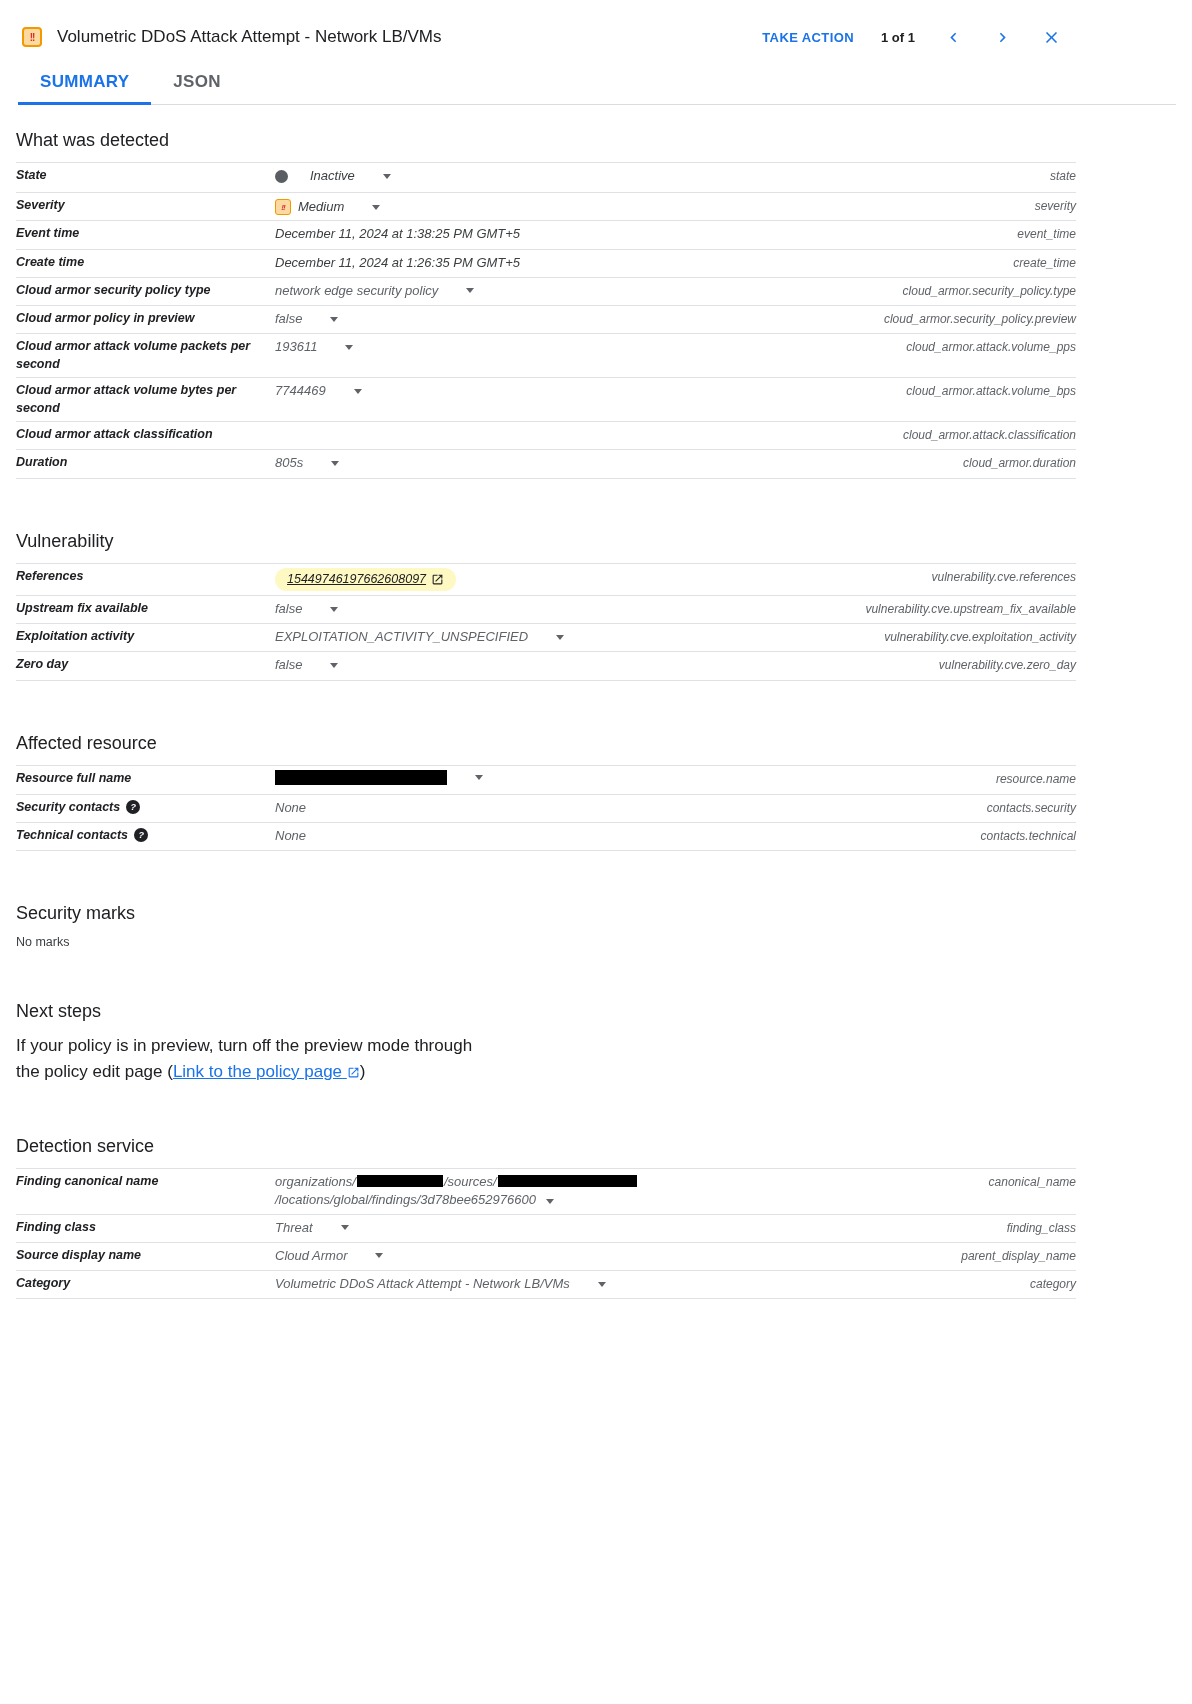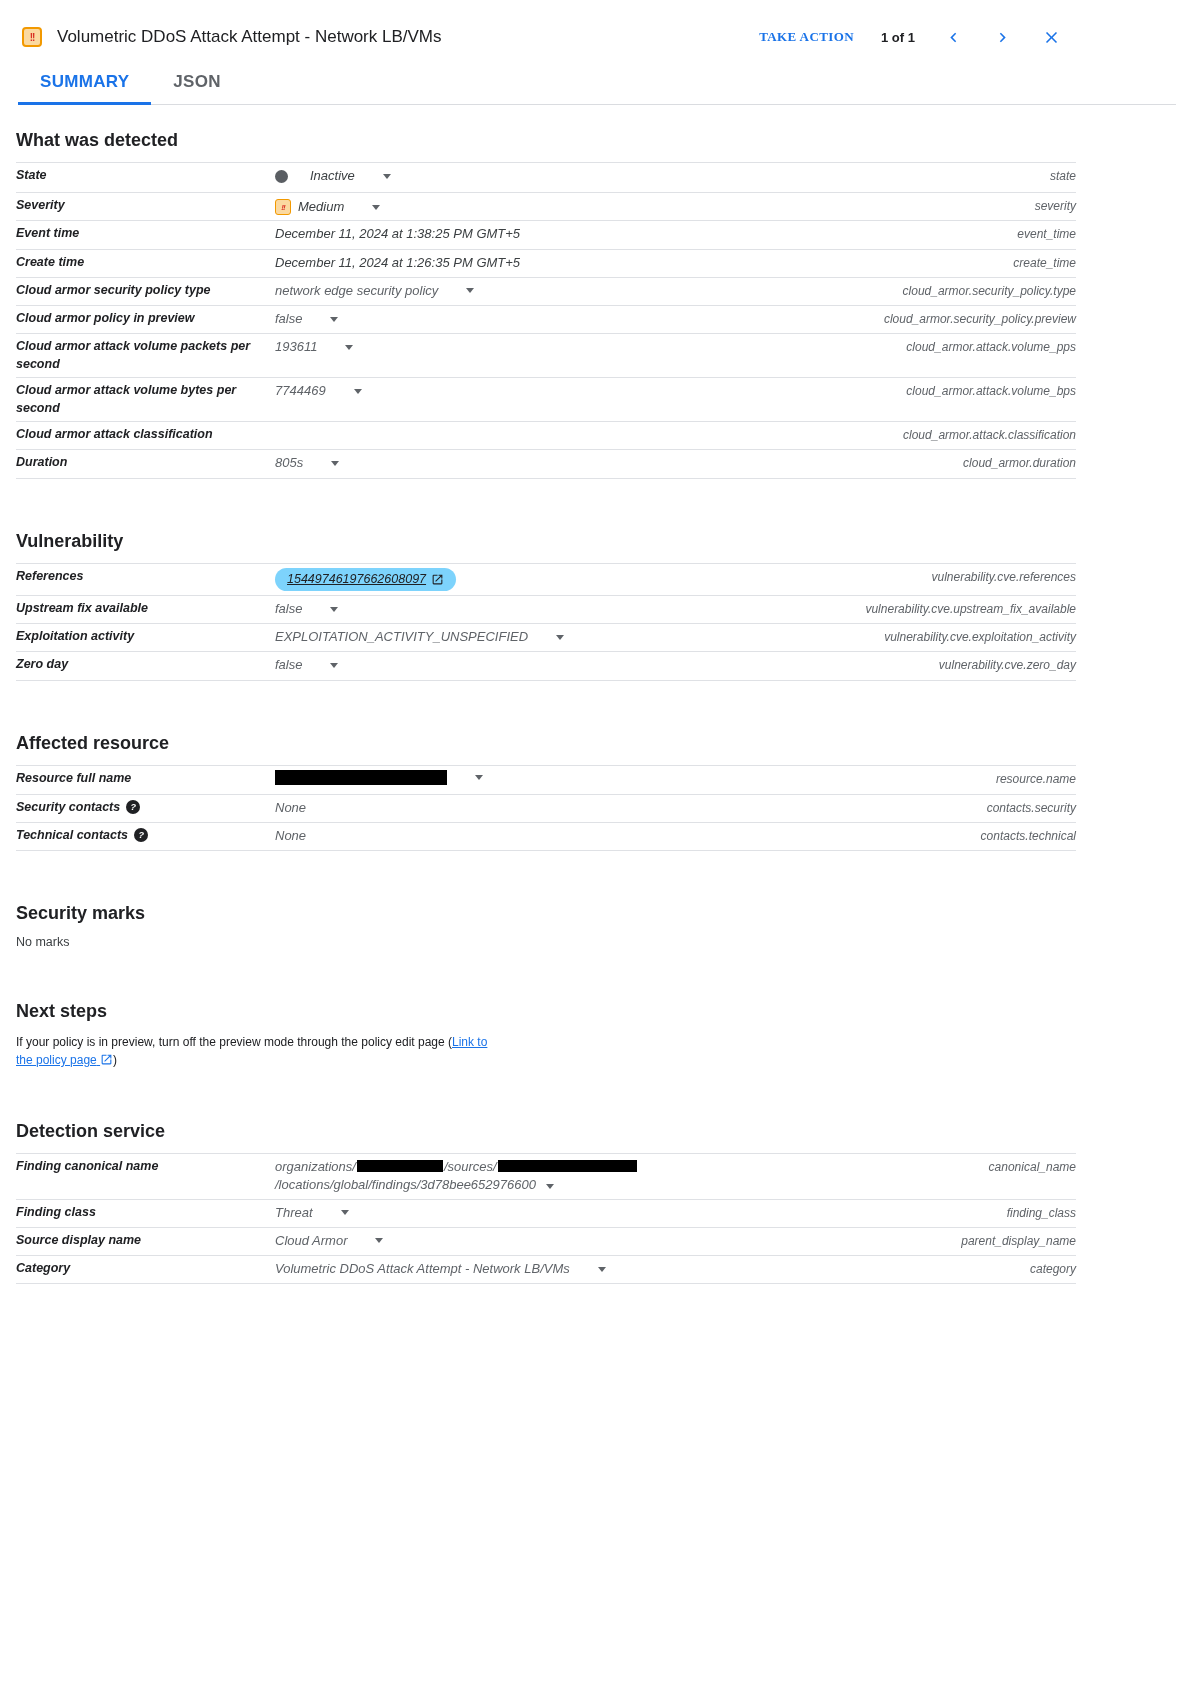--- a/index.html
+++ b/index.html
@@ -22,21 +22,21 @@
     background:#fbd9a0; border:2px solid #f29900;
     display:inline-flex; align-items:center; justify-content:center;
     color:#d93025; font-weight:bold; font-size:10px; letter-spacing:-1px;
     flex:none;
   }
   .sev-icon.small { width:16px; height:16px; border-width:1.5px; font-size:8px; border-radius:3px; }
   h1 { font-size:17px; font-weight:400; color:#202124; }
   .header-right { display:flex; align-items:center; gap:27px; }
   .take-action {
     background:none; border:none; cursor:pointer;
-    color:#1a73e8; font-family:Liberation Serif, serif; font-size:13px; font-weight:bold;
+    color:#1a73e8; font-family:Liberation Sans, sans-serif; font-size:13px; font-weight:bold;
     letter-spacing:.4px;
   }
   .pagination { font-size:13px; font-weight:bold; color:#202124; }
   .icon-btn { background:none; border:none; cursor:pointer; width:22px; height:22px;
     display:inline-flex; align-items:center; justify-content:center; }
   .icon-btn svg { width:19px; height:19px; fill:#1a73e8; }
 
   
   .tabs {
     display:flex; margin:16px 16px 0 18px;
@@ -45,21 +45,21 @@
   .tab {
     font-size:17px; font-weight:bold; letter-spacing:.3px;
     color:#5f6368; padding:8px 22px 10px 22px; cursor:pointer;
   }
   .tab.active { color:#1a73e8; border-bottom:3px solid #1a73e8; margin-bottom:-1px; }
 
   
   main { padding:0 116px 60px 16px; }
   section { margin-top:52px; }
   section:first-child { margin-top:25px; }
-  h2 { font-size:18px; font-weight:bold; color:#202124; margin-bottom:11px; }
+  h2 { font-size:18px; font-weight:normal; color:#202124; margin-bottom:11px; }
 
   .rows { border-top:1px solid #dfe1e5;font-style:italic; }
   .row {
     display:grid; grid-template-columns:259px minmax(0,1fr) auto;
     align-items:start;
     border-bottom:1px solid #dfe1e5;
     padding:4px 0 4px 0;
     min-height:25px;
   }
   .row-label { font-size:12.5px; font-weight:bold; color:#202124; line-height:1.4; padding-right:20px;
@@ -73,39 +73,39 @@
     width:0; height:0; display:inline-block;
     border-left:4.5px solid transparent; border-right:4.5px solid transparent;
     border-top:5px solid #5f6368; margin-left:13px; flex:none;
   }
   .status-dot { width:13px; height:13px; border-radius:50%; background:#5a5e63;
     display:inline-block; margin-right:7px; vertical-align:-2px; }
   .sev-inline { display:inline-flex; align-items:center; gap:7px; }
 
   .chip {
     display:inline-flex; align-items:center; gap:5px;
-    background:#7dd3fc; border-radius:14px; padding:3px 12px;
+    background:#fef9c3; border-radius:14px; padding:3px 12px;
     cursor:pointer;
   }
   .chip-text { font-size:12.5px; color:#202124; text-decoration:underline; }
   .ext-icon { width:13px; height:13px; fill:#202124; flex:none; }
   .ext-icon.blue { fill:#1a73e8; }
 
   .help {
     width:14px; height:14px; border-radius:50%; background:#202124; color:#fff;
     font-size:9.5px; font-weight:bold; display:inline-flex; align-items:center;
     justify-content:center; flex:none; margin-top:1px; cursor:pointer;
   }
   .redact { display:inline-block; background:#000; vertical-align:middle; }
   .redact.resource { width:172px; height:15px; }
   .redact.inline1 { width:86px; height:12px; margin:0 1px; vertical-align:-1px; }
   .redact.inline2 { width:139px; height:12px; margin:0 1px; vertical-align:-1px; }
 
   .plain-note { font-size:12.5px; color:#3c4043; margin-top:2px; }
-  .steps-text { font-size:12px; color:#202124; line-height:1.5; max-width:472px; }
+  .steps-text { font-size:17px; color:#202124; line-height:1.5; max-width:472px; }
   .steps-text a { color:#1a73e8; text-decoration:underline; cursor:pointer; }
   .canonical-wrap .caret { margin-left:10px; }
 </style>
 </head>
 <body>
 
 <div class="panel">
 
   <header>
     <div class="header-left">

